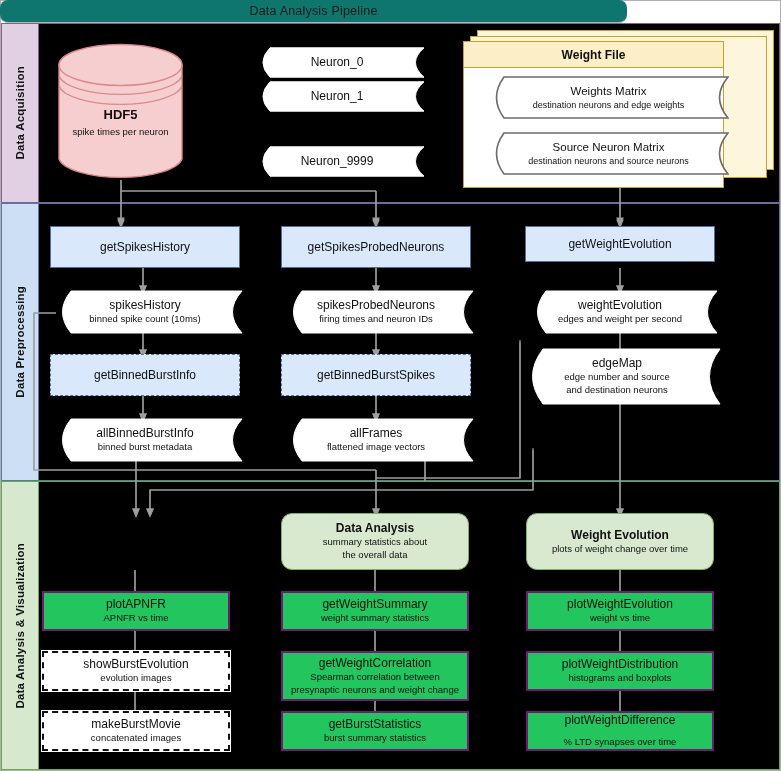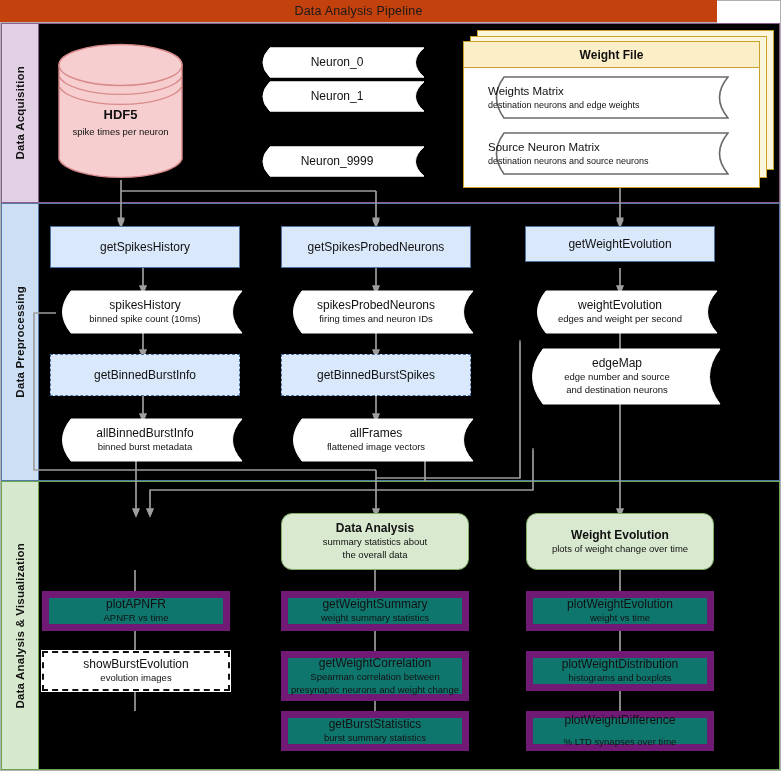--- a/index.html
+++ b/index.html
@@ -19,27 +19,28 @@
   
   .frame {
     position: absolute;
     left: 0; top: 0;
     width: 781px; height: 771px;
     border: 1px solid #b0b0b0;
   }
   .title-bar {
     position: absolute;
     left: 0; top: 0;
-    width: 717px; height: 23px;
-    background: #c2410c;
+    width: 627px; height: 23px;
+    background: #0f766e;
     border-bottom: 1px solid #b5b5b5;
     display: flex; align-items: center; justify-content: center;
     font-size: 12.5px;
     color: #1a1a1a;
     letter-spacing: .2px;
+    border-radius: 8px;
   }
 
   
   .lane {
     position: absolute;
     left: 1px;
     width: 779px;
     background: #000000;
   }
   .lane-header {
@@ -89,22 +90,22 @@
 
   
   .proc-blue {
     background: #dae8fb;
     border: 1px solid #4f6f9f;
   }
   .proc-blue.dashed { border-style: dashed; }
 
   
   .rect-white {
-    background: #0f766e;
-    border: 7px solid #701a75;
+    background: #22c55e;
+    border: 2px solid #701a75;
   }
   .rect-white.dashed {
     background: #ffffff;
     border: 2px dashed #111111;
     outline: 1px solid #ffffff;
   }
 
   
   .grp-green {
     background: #d9e9d0;
@@ -178,21 +179,21 @@
   .ribbon {
     position: absolute;
     z-index: 2;
   }
   .ribbon svg { position: absolute; left: 0; top: 0; }
   .ribbon .label {
     position: absolute;
     left: 0; top: 0;
     width: 100%; height: 100%;
     display: flex; flex-direction: column;
-    align-items: flex-start; justify-content: center;
+    align-items: center; justify-content: center;
     text-align: center;
     color: #111;
   }
   .ribbon .t1 { font-size: 11.5px; line-height: 1.3; }
   .ribbon .t2 { font-size: 9px; line-height: 1.35; }
 
   
   #wires {
     position: absolute;
     left: 0; top: 0;
@@ -355,21 +356,21 @@
       <path d="M15,0.8 L169,0.8 Q152,15.5 169,30.2 L15,30.2 Q0.8,15.5 15,0.8 Z" fill="#ffffff" stroke="#ffffff" stroke-width="1"></path>
     </svg>
     <div class="label">
       <div class="t1">Neuron_9999</div>
     </div>
   </div>
 
   <div id="weight-file-stack" style="left:463px; top:30px; width:311px; height:160px;">
     <div class="wf-shadow" style="left:14px; top:0px;   width:297px; height:140px;"></div>
     <div class="wf-shadow" style="left:7px;  top:5.5px; width:297px; height:142px;"></div>
-    <div class="wf-card" style="left:0px;  top:11px;  width:297px; height:147px;">
+    <div class="wf-card" style="left:0px;  top:11px;  width:261px; height:147px;">
       <div class="wf-head">Weight File</div>
 
       <div class="ribbon" style="left:24px; top:34px; width:241px; height:43px;">
         <svg width="241" height="43">
           <path d="M16,1 L240,1 Q223,21.5 240,42 L16,42 Q1,21.5 16,1 Z" fill="#ffffff" stroke="#6b6b6b" stroke-width="1.6"></path>
         </svg>
         <div class="label">
           <div class="t1">Weights Matrix</div>
           <div class="t2">destination neurons and edge weights</div>
         </div>
@@ -481,20 +482,24 @@
   </div>
 
   <div class="node rect-white" style="left:42px; top:591px; width:188px; height:40px;">
     <div class="t1">plotAPNFR</div>
     <div class="t2">APNFR vs time</div>
   </div>
   <div class="node rect-white dashed" style="left:42px; top:651px; width:188px; height:40px;">
     <div class="t1">showBurstEvolution</div>
     <div class="t2">evolution images</div>
   </div>
+  <div class="node rect-white dashed" style="left:42px; top:711px; width:188px; height:40px;">
+    <div class="t1">makeBurstMovie</div>
+    <div class="t2">concatenated images</div>
+  </div>
 
   <div class="node rect-white" style="left:281px; top:591px; width:188px; height:40px;">
     <div class="t1">getWeightSummary</div>
     <div class="t2">weight summary statistics</div>
   </div>
   <div class="node rect-white" style="left:281px; top:711px; width:188px; height:40px;">
     <div class="t1">getBurstStatistics</div>
     <div class="t2">burst summary statistics</div>
   </div>
   <div class="node rect-white" style="left:281px; top:651px; width:188px; height:50px;">

